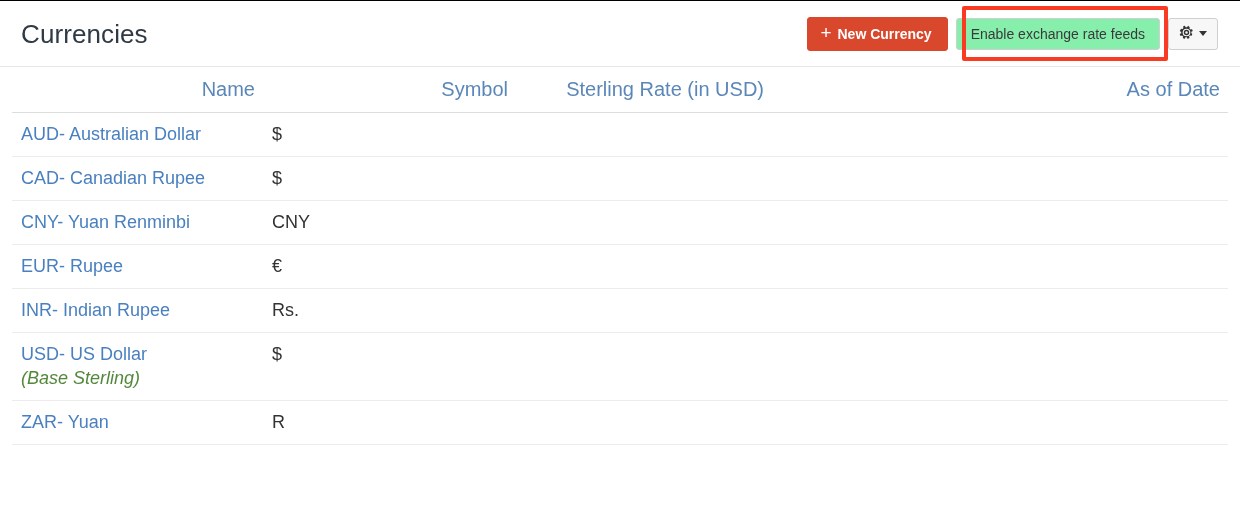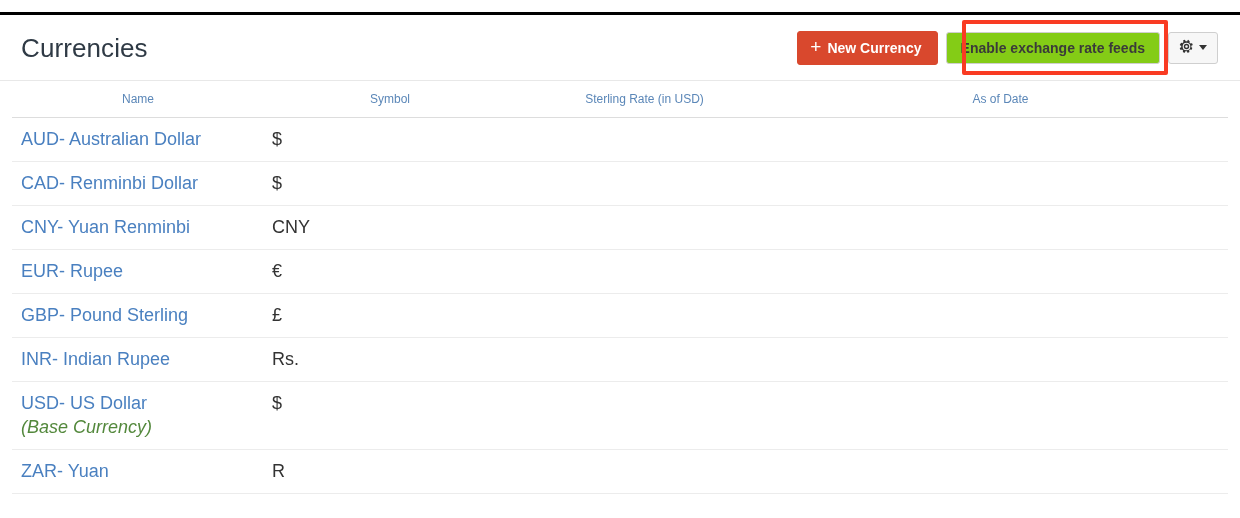--- a/index.html
+++ b/index.html
@@ -10,22 +10,21 @@
     background: #ffffff;
     font-family: "Liberation Sans", sans-serif;
     overflow: hidden;
   }
 
   .page {
     position: relative;
     width: 1240px;
     height: 423px;
     background: #ffffff;
-    border-top: 3px solid #000000;
-    margin-top: 12px;
+    border-top: 1px solid #000000;
   }
 
   
   .page-header {
     position: relative;
     height: 66px;
     padding: 0 12px 0 21px;
     display: flex;
     align-items: center;
     border-bottom: 1px solid #e8e8e8;
@@ -72,26 +71,26 @@
 
   .btn-primary .plus-icon {
     font-size: 19px;
     font-weight: 400;
     line-height: 1;
     position: relative;
     top: -1px;
   }
 
   .btn-default {
-    background: #84cc16;
+    background: #86efac;
     border: 1px solid #cfcfcf;
     color: #3a3a3a;
     height: 32px;
     padding: 0 14px;
-    font-weight: 700;
+    font-weight: 400;
   }
 
   .btn-gear {
     background: #f7f7f7;
     border: 1px solid #cfcfcf;
     color: #333333;
     height: 32px;
     padding: 0 10px;
     gap: 5px;
   }
@@ -121,22 +120,22 @@
   
   .table-wrap { padding: 0 12px; }
 
   table.currency-table {
     width: 1216px;
     border-collapse: collapse;
     table-layout: fixed;
   }
 
   table.currency-table th {
-    text-align: center;
-    font-size: 12px;
+    text-align: right;
+    font-size: 20px;
     font-weight: 400;
     color: #5b87b8;
     padding: 11px 8px 11px 9px;
     border-bottom: 1px solid #dddddd;
   }
 
   table.currency-table td {
     font-size: 18px;
     color: #333333;
     padding: 11px 8px 11px 9px;
@@ -216,51 +215,45 @@
         </tr>
       </thead>
       <tbody id="table-body">
           <tr>
             <td><a class="currency-link">AUD- Australian Dollar</a></td>
             <td class="sym">$</td>
             <td>&nbsp;</td>
             <td>&nbsp;</td>
           </tr>
           <tr>
-            <td><a class="currency-link">CAD- Renminbi Dollar</a></td>
+            <td><a class="currency-link">CAD- Canadian Rupee</a></td>
             <td class="sym">$</td>
             <td>&nbsp;</td>
             <td>&nbsp;</td>
           </tr>
           <tr>
             <td><a class="currency-link">CNY- Yuan Renminbi</a></td>
             <td class="sym">CNY</td>
             <td>&nbsp;</td>
             <td>&nbsp;</td>
           </tr>
           <tr>
             <td><a class="currency-link">EUR- Rupee</a></td>
             <td class="sym">€</td>
             <td>&nbsp;</td>
             <td>&nbsp;</td>
           </tr>
           <tr>
-            <td><a class="currency-link">GBP- Pound Sterling</a></td>
-            <td class="sym">£</td>
-            <td>&nbsp;</td>
-            <td>&nbsp;</td>
-          </tr>
-          <tr>
             <td><a class="currency-link">INR- Indian Rupee</a></td>
             <td class="sym">Rs.</td>
             <td>&nbsp;</td>
             <td>&nbsp;</td>
           </tr>
           <tr>
-            <td><a class="currency-link">USD- US Dollar</a><span class="base-currency-note">(Base Currency)</span></td>
+            <td><a class="currency-link">USD- US Dollar</a><span class="base-currency-note">(Base Sterling)</span></td>
             <td class="sym">$</td>
             <td>&nbsp;</td>
             <td>&nbsp;</td>
           </tr>
           <tr>
             <td><a class="currency-link">ZAR- Yuan</a></td>
             <td class="sym">R</td>
             <td>&nbsp;</td>
             <td>&nbsp;</td>
           </tr>

